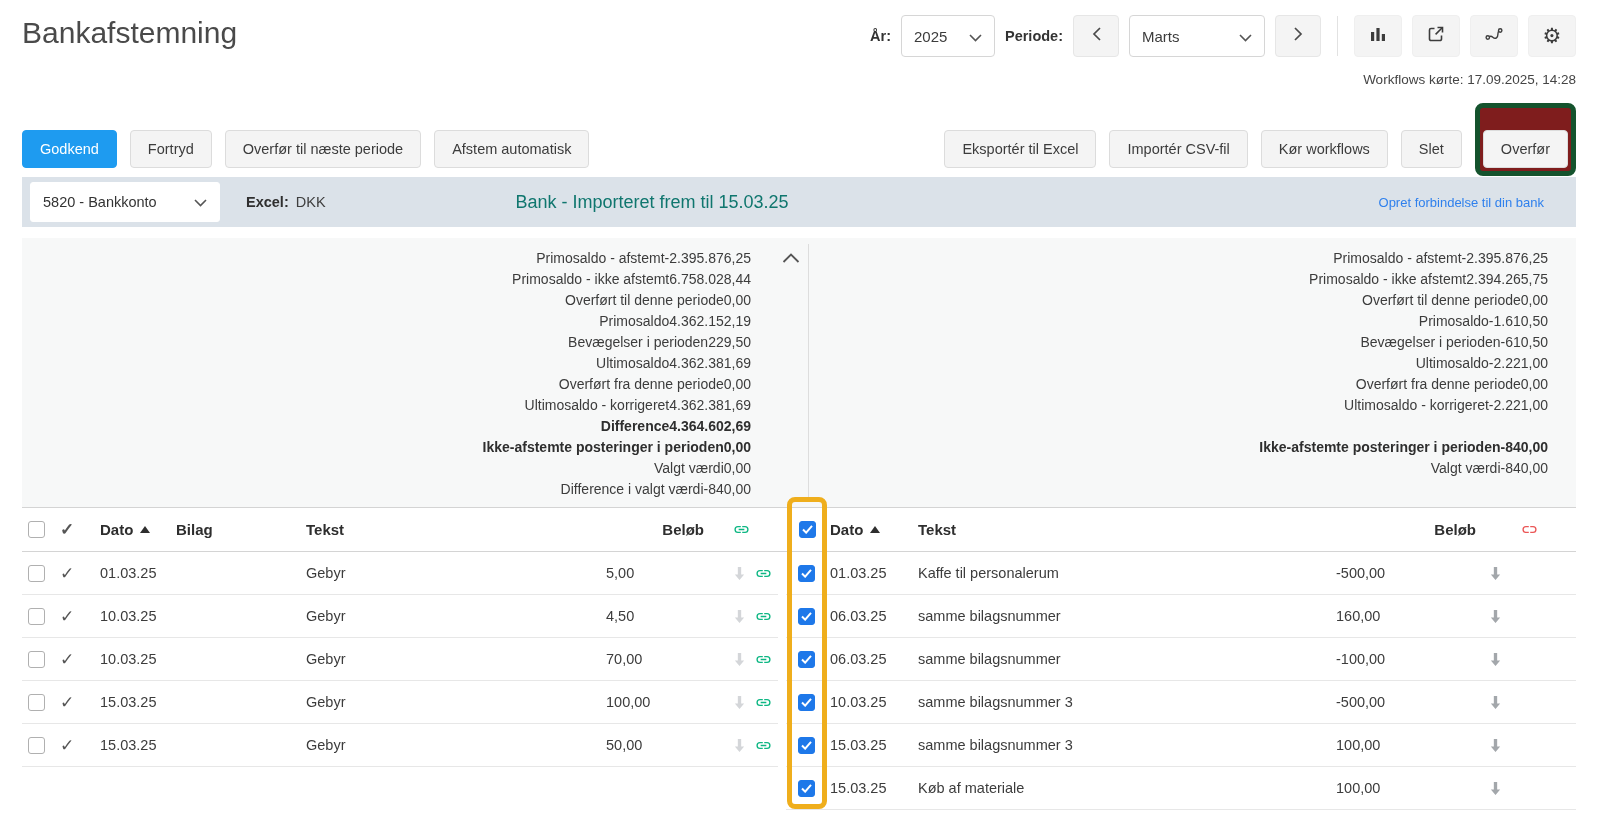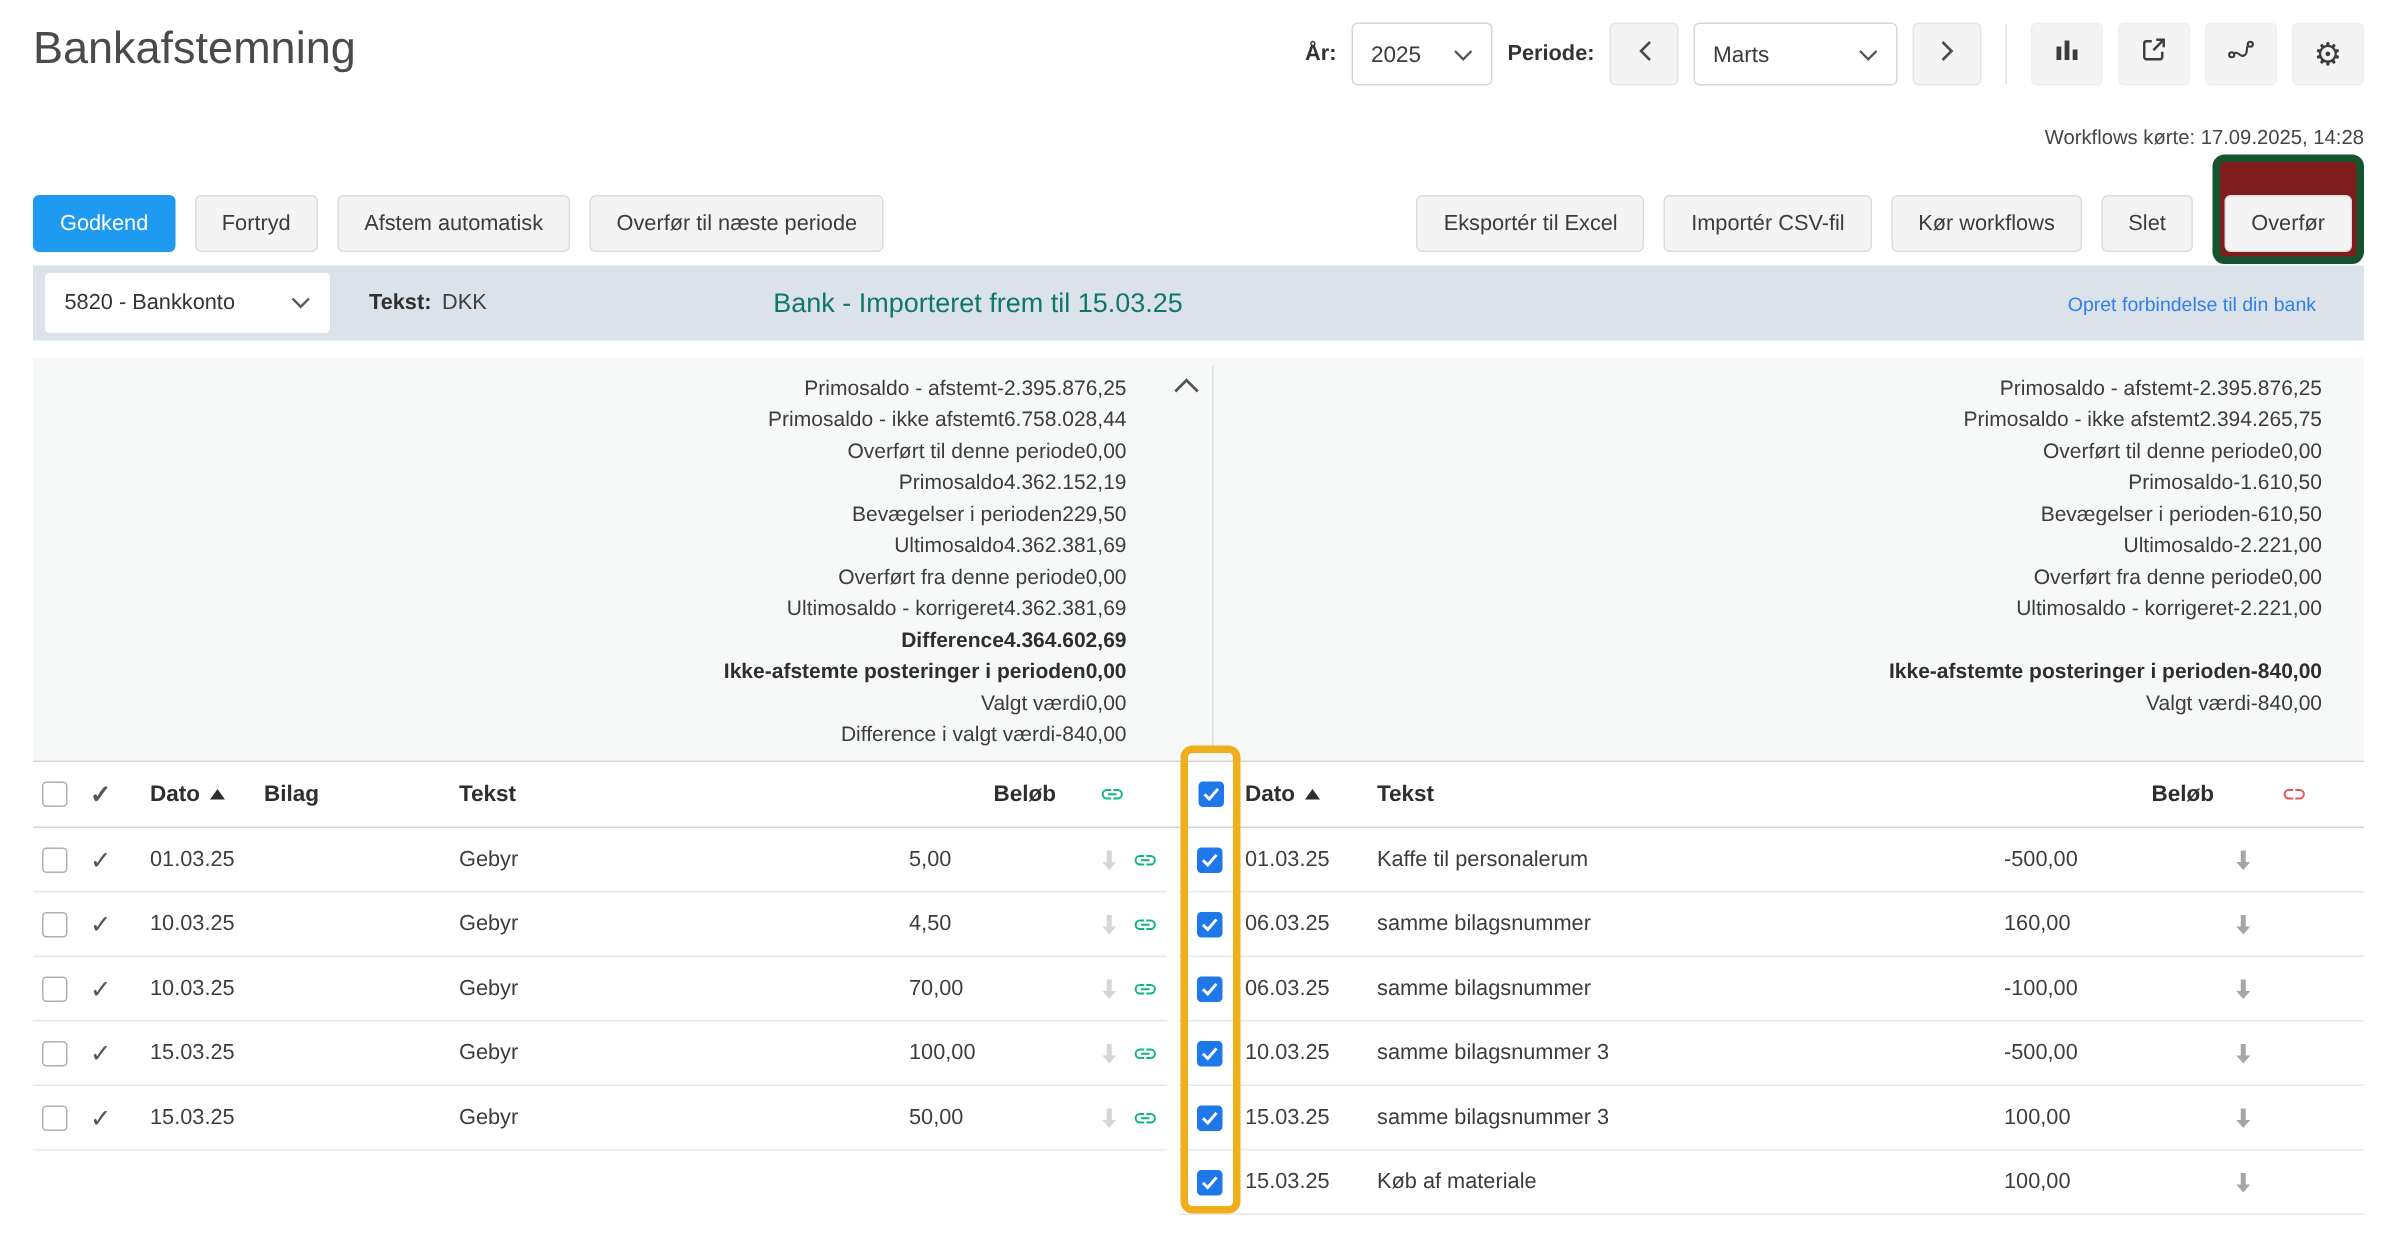--- a/index.html
+++ b/index.html
@@ -14,21 +14,21 @@
   .ctl-label { font-size:14.5px; font-weight:700; color:#333; }
   .selectbox { height:42px; background:#fff; border:1px solid #d6d6d6; border-radius:4px;
     display:flex; align-items:center; justify-content:space-between; padding:0 12px; font-size:15px; color:#3c3c3c; cursor:pointer; }
   .selectbox.year { width:94px; }
   .selectbox.month { width:136px; }
   .navbtn { width:46px; height:42px; background:#f4f4f4; border:1px solid #e6e6e6; border-radius:4px;
     display:flex; align-items:center; justify-content:center; cursor:pointer; }
   .vdivider { width:1px; height:40px; background:#e2e2e2; margin:0 6px; }
   .iconbtn { width:48px; height:42px; background:#f4f4f4; border:1px solid #efefef; border-radius:4px;
     display:flex; align-items:center; justify-content:center; cursor:pointer; font-size:21px; color:#3c3c3c; }
-  .workflows-status { position:absolute; top:84px; right:22px; font-size:13.5px; color:#454545; }
+  .workflows-status { position:absolute; top:72px; right:22px; font-size:13.5px; color:#454545; }
   
   .toolbar { position:absolute; top:111px; left:22px; right:22px; display:flex; justify-content:space-between; align-items:center; }
   .btn-group { display:flex; align-items:center; gap:13px; }
   .btn { height:38px; padding:0 17px; font-size:14.5px; border-radius:4px; display:flex; align-items:center;
     cursor:pointer; white-space:nowrap; font-family:"Liberation Sans", sans-serif;margin-top:19px; }
   .btn.primary { background:#1E9BF0; border:1px solid #1E9BF0; color:#fff; }
   .btn.secondary { background:#f4f4f4; border:1px solid #dcdcdc; color:#3c3c3c; }
   .highlight-ring { border:5px solid #14532d; border-radius:8px; padding:3px; margin:-8px 0; background:#7f1d1d; }
   
   .account-bar { position:absolute; top:177px; left:22px; right:22px; height:50px; background:#dbe2e9;
@@ -132,43 +132,43 @@
       <span>⚙</span>
     </div>
   </div>
 
   <div class="workflows-status">Workflows kørte: 17.09.2025, 14:28</div>
 
   <div class="toolbar">
     <div class="btn-group">
       <div class="btn primary">Godkend</div>
       <div class="btn secondary">Fortryd</div>
+      <div class="btn secondary">Overfør til næste periode</div>
       <div class="btn secondary">Afstem automatisk</div>
-      <div class="btn secondary">Overfør til næste periode</div>
     </div>
     <div class="btn-group">
       <div class="btn secondary">Eksportér til Excel</div>
       <div class="btn secondary">Importér CSV-fil</div>
       <div class="btn secondary">Kør workflows</div>
       <div class="btn secondary">Slet</div>
       <div class="highlight-ring">
         <div class="btn secondary">Overfør</div>
       </div>
     </div>
   </div>
 
   <div class="account-bar">
     <div class="account-select">
       <span>5820 - Bankkonto</span>
       <span><svg width="13" height="8" viewBox="0 0 13 8">
             <path d="M1 1l5.5 5.5L12 1" fill="none" stroke="#555" stroke-width="1.6"></path>
           </svg></span>
     </div>
     <div class="currency-wrap">
-      <span class="currency-label">Tekst:</span>
+      <span class="currency-label">Excel:</span>
       <span>DKK</span>
     </div>
     <div class="import-status">Bank - Importeret frem til 15.03.25</div>
     <a class="connect-link">Opret forbindelse til din bank</a>
   </div>
 
   <div class="summary">
     <div class="summary-left">
       <div class="srow">
           <span class="slabel">Primosaldo - afstemt</span>

